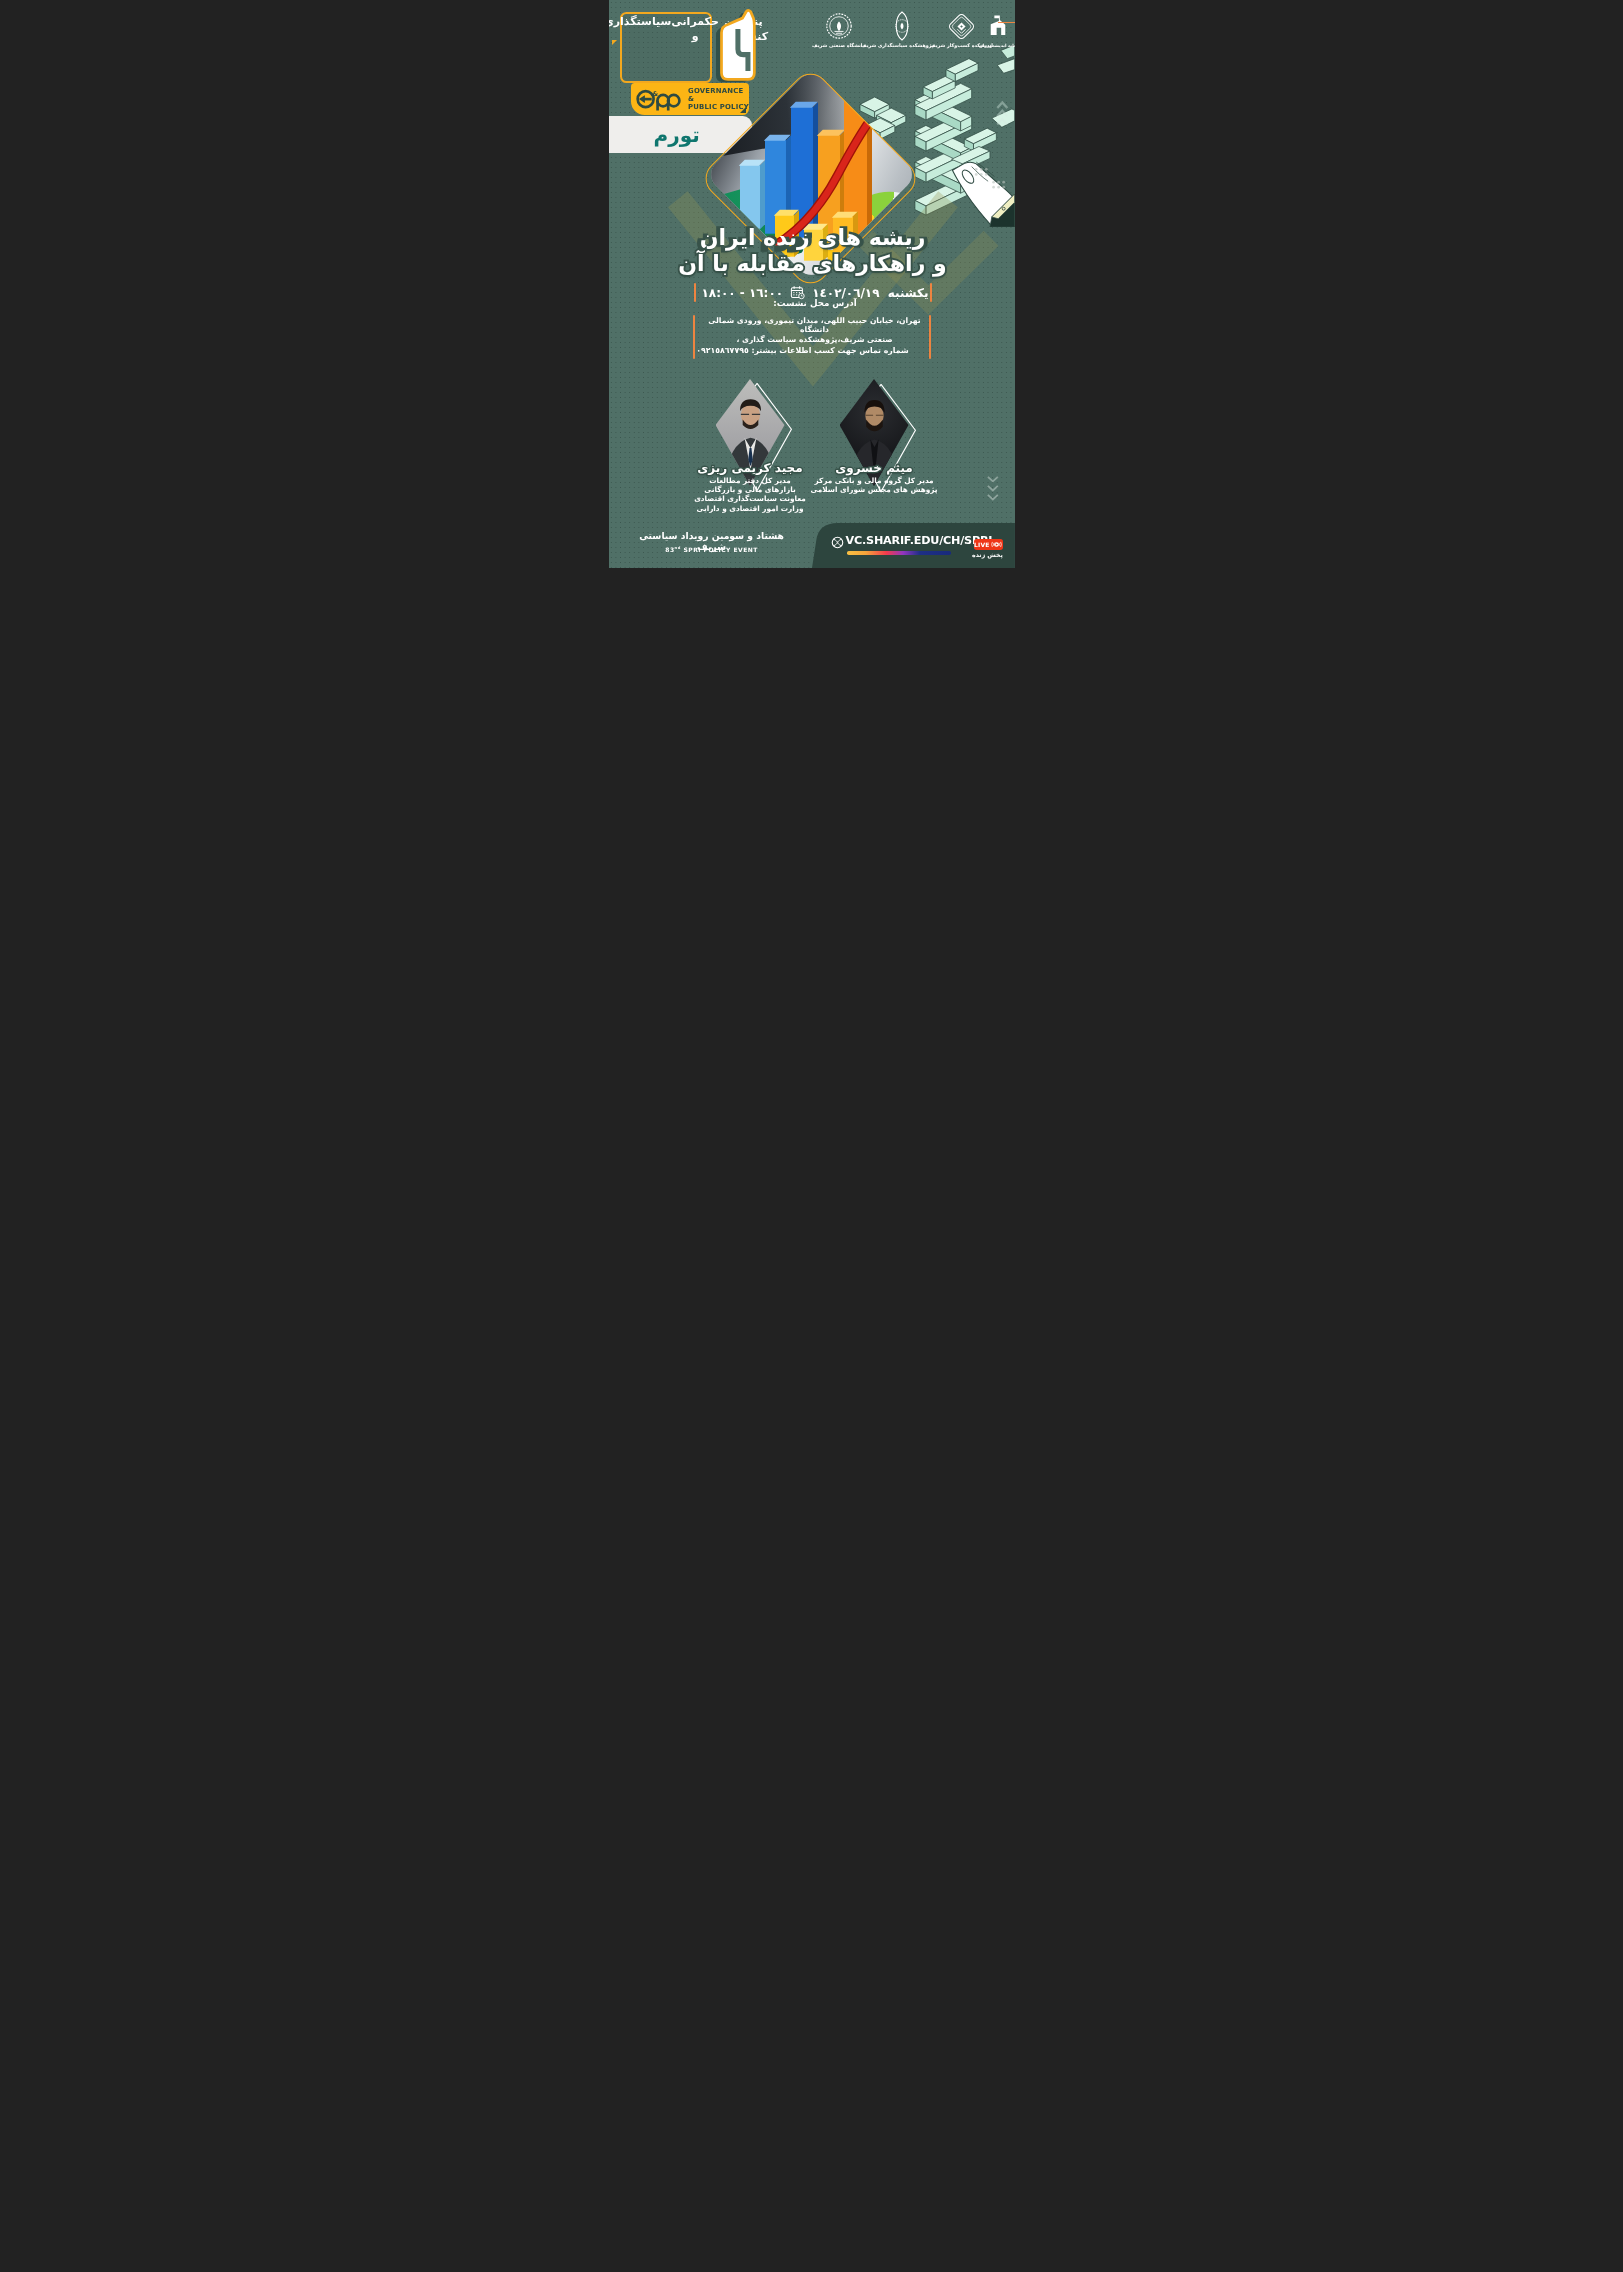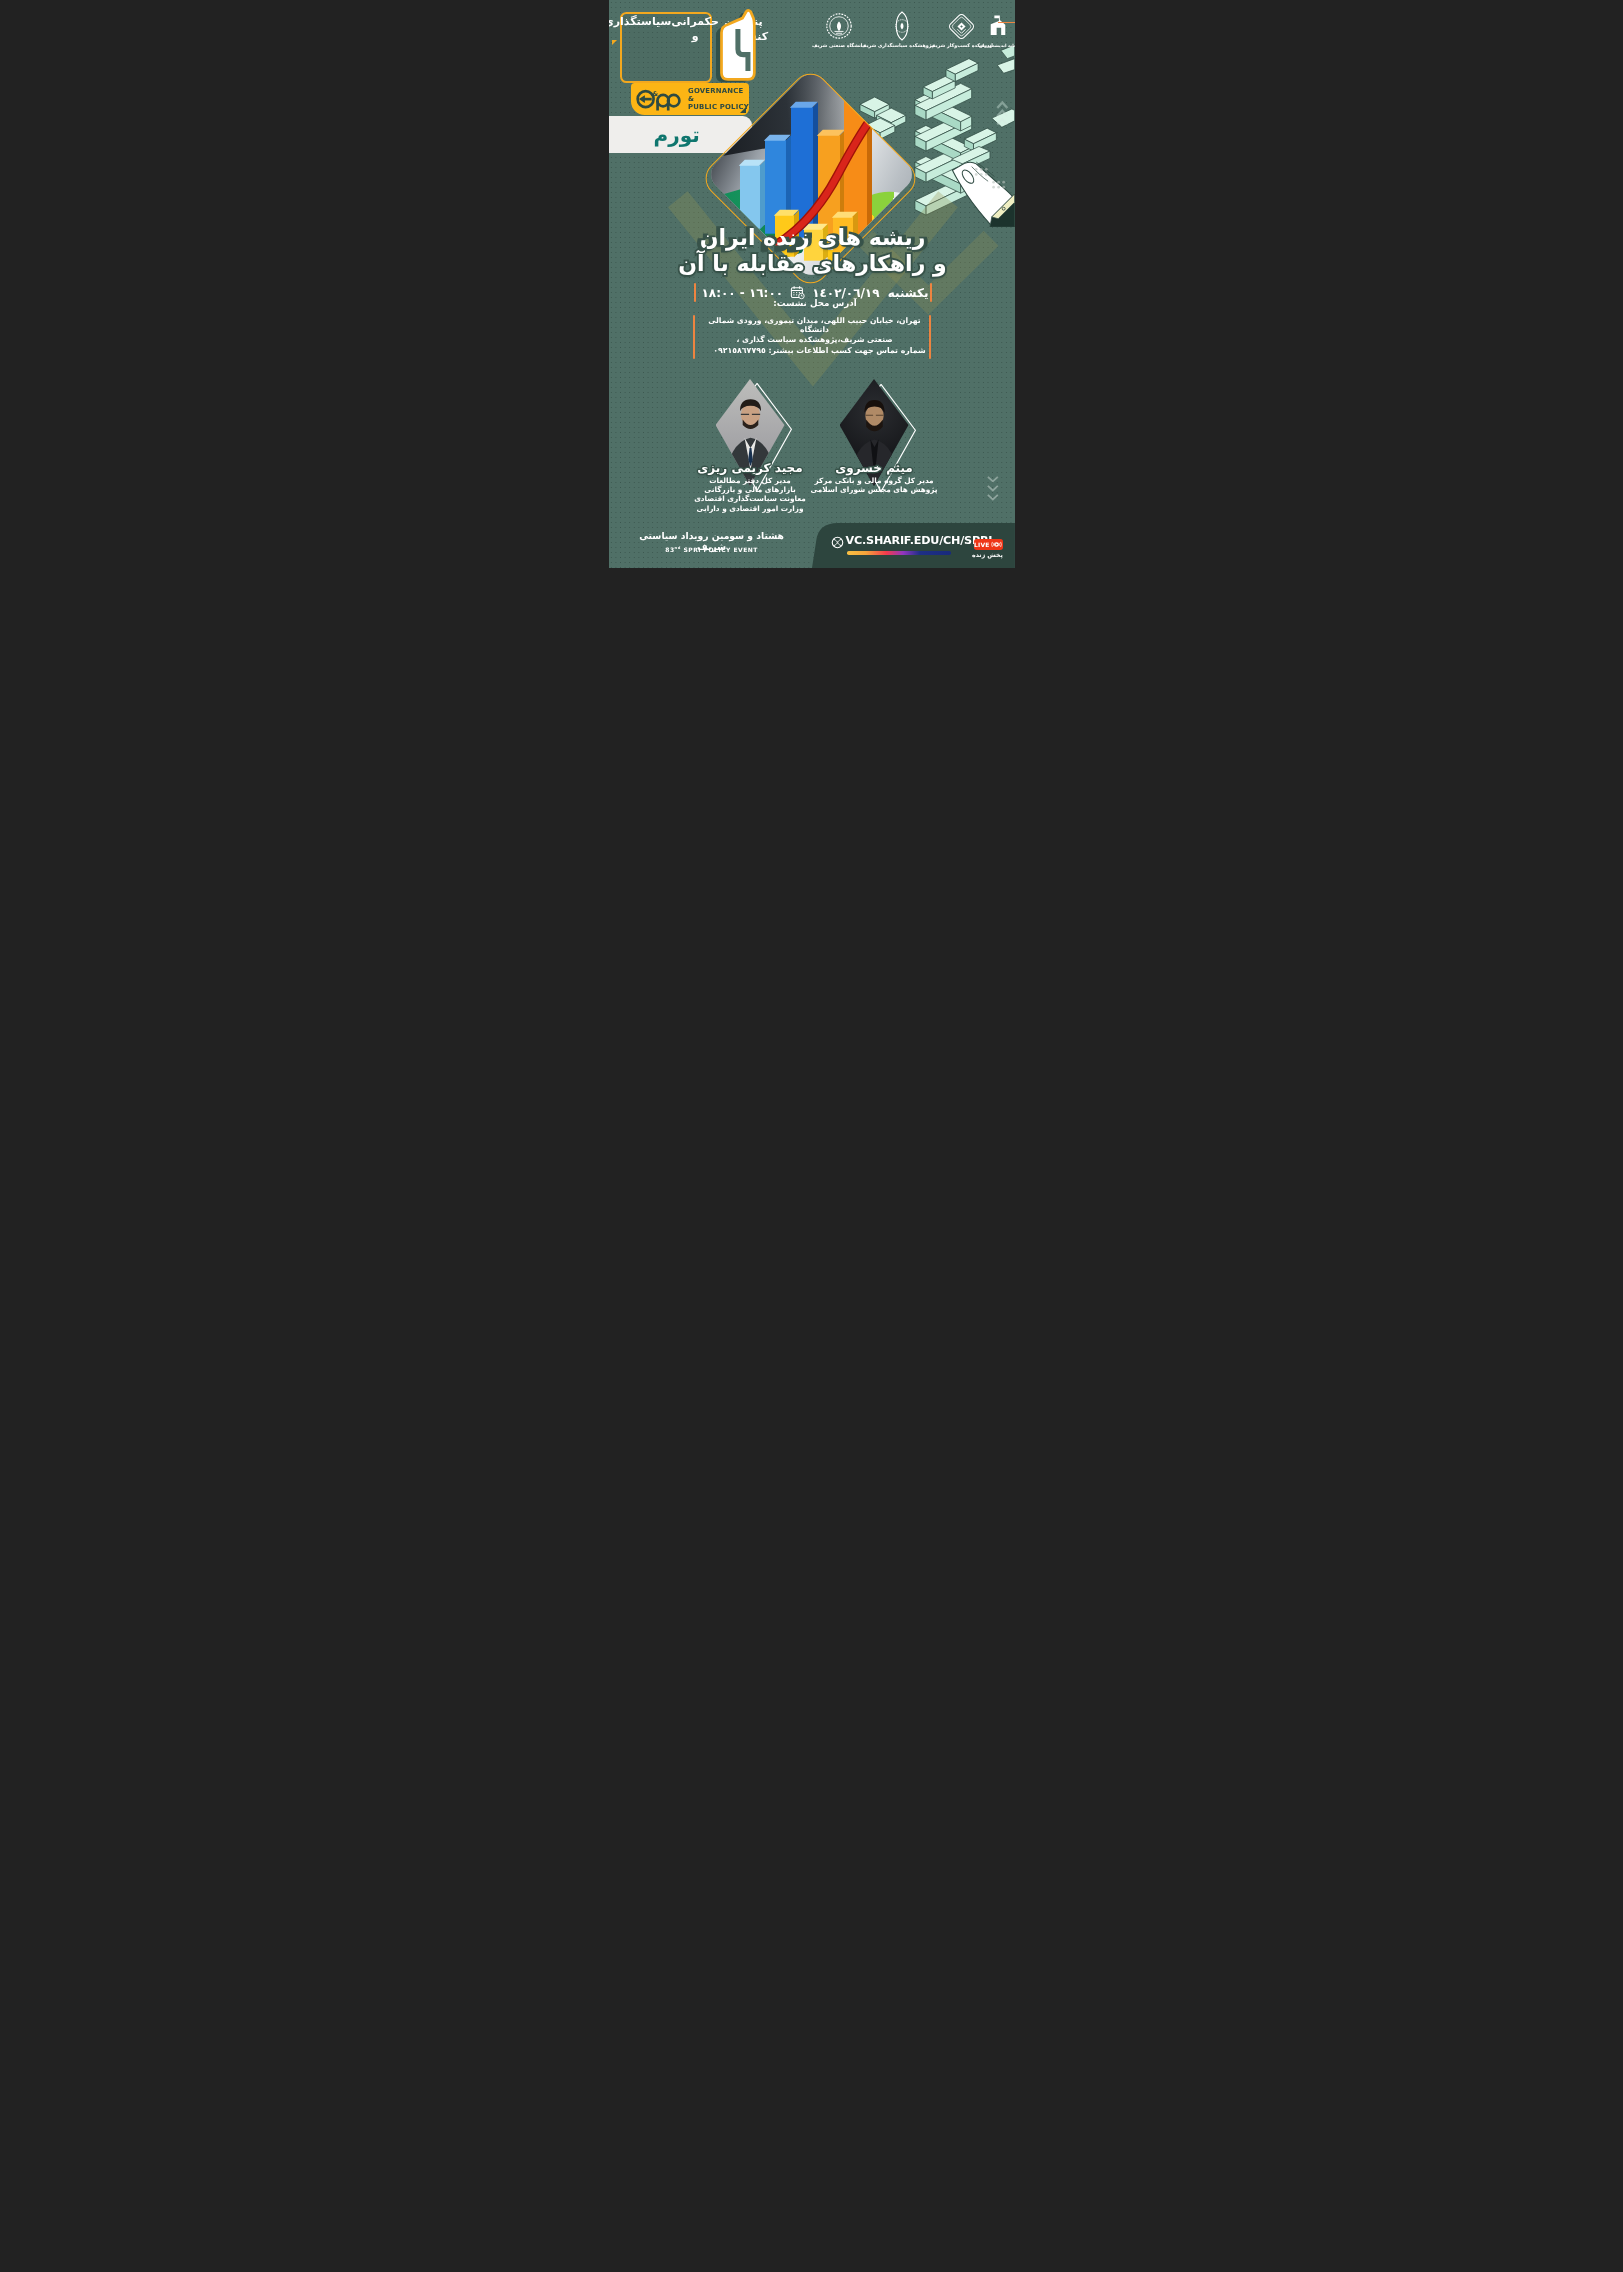--- a/index.html
+++ b/index.html
@@ -54,21 +54,21 @@
   .title .line{display:block;font-size:22px;font-weight:900;line-height:26px;}
   
   .tick-v{width:2.3px;border-radius:1.4px;background:#ee8440;z-index:6;}
   .sched{left:93px;top:282px;width:227px;height:21px;display:flex;direction:ltr;align-items:center;
     justify-content:space-between;z-index:6;color:#fff;font-weight:800;}
   .sched .t{font-size:12px;white-space:nowrap;}
   .dgroup{display:flex;gap:8.2px;direction:ltr;}
   
   .addr-head{left:84px;top:298px;width:245px;font-size:8.7px;z-index:6;}
   .addr-body{left:94px;top:316px;width:224px;font-size:7.6px;line-height:9.4px;z-index:6;}
-  .phone{left:61px;top:346px;width:300px;font-size:7.8px;z-index:6;}
+  .phone{left:44px;top:346px;width:300px;font-size:7.8px;z-index:6;}
   
   .photo{width:69px;height:107px;clip-path:polygon(50% 0%,100% 43%,50% 100%,0% 43%);overflow:hidden;z-index:6;}
   .sp-name{width:147px;font-size:12px;z-index:7;}
   .sp-desc{width:147px;font-size:7.3px;line-height:9.2px;font-weight:800;z-index:6;}
   
   .foot-fa{left:20.6px;top:530px;width:165px;font-size:9.2px;z-index:6;}
   .foot-en{left:20.6px;top:546px;width:165px;text-align:center;color:#fff;font-weight:800;font-size:6px;z-index:6;letter-spacing:0.5px;}
   .foot-en sup{font-size:3.7px;}
   .band-content{z-index:9;}
   .url{left:237px;top:534px;width:119px;color:#fff;font-weight:900;font-size:11.2px;letter-spacing:-0.2px;z-index:9;white-space:nowrap;}

